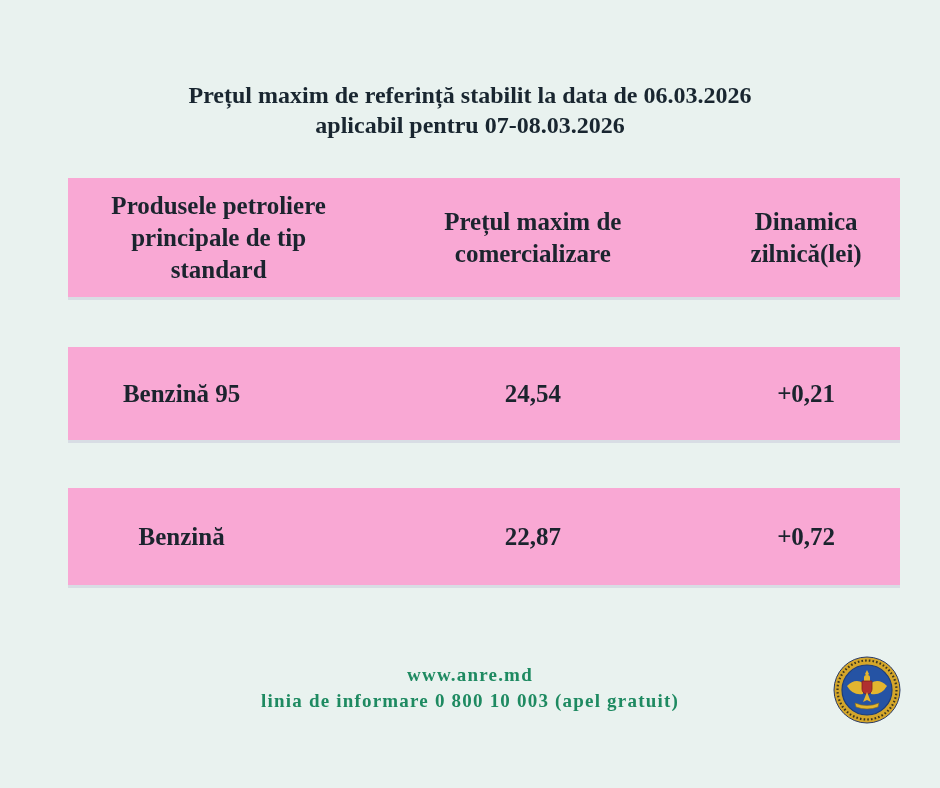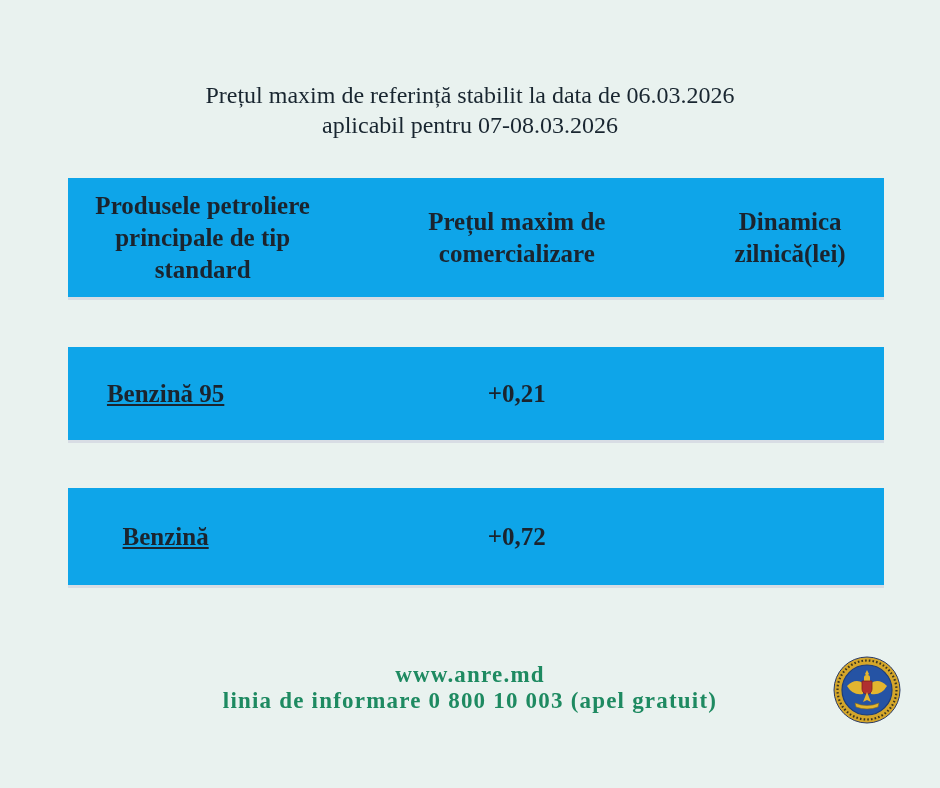--- a/index.html
+++ b/index.html
@@ -4,46 +4,47 @@
 <style>
   html,body{margin:0;padding:0;}
   body{
     width:940px;height:788px;position:relative;overflow:hidden;
     background:#e9f2ef;
     font-family:"Liberation Serif", serif;
     color:#1c2630;
   }
   .title{
     position:absolute;top:80px;left:0;width:940px;
-    text-align:center;font-weight:normal;font-size:24px;line-height:30px;
+    text-align:center;font-weight:bold;font-size:24px;line-height:30px;
     color:#192630;
   }
   .band{
     position:absolute;left:68px;width:816px;
-    background:#0ea5e9;
+    background:#f9a8d4;
     border-bottom:3px solid #d8dde4;
     display:grid;grid-template-columns:33% 44% 23%;
     align-items:center;
+    padding-left:16px;
   }
   .band .cell{
     text-align:center;font-weight:bold;font-size:25px;line-height:32px;
     color:#1b242e;
   }
   .band .cell .inner{display:inline-block;}
   #header-band{top:178px;height:119px;}
   #header-band .col1 .inner{max-width:282px;}
   #header-band .col2 .inner{max-width:225px;}
   #header-band .col3 .inner{max-width:160px;}
   #row-benzina{top:347px;height:93px;}
   #row-motorina{top:488px;height:97px;}
-  .data-row .col1{padding-right:74px;text-decoration:underline;}
+  .data-row .col1{padding-right:74px;}
   .footer{
     position:absolute;top:662px;left:0;width:940px;
     text-align:center;font-weight:bold;color:#1e8a61;
-    font-size:23px;line-height:26px;letter-spacing:1.2px;
+    font-size:19px;line-height:26px;letter-spacing:1.2px;
   }
   .logo{
     position:absolute;left:833px;top:656px;width:68px;height:68px;
   }
 </style>
 </head>
 <body>
 
 <div class="title">
   <div>Prețul maxim de referință stabilit la data de 06.03.2026</div>
@@ -57,25 +58,27 @@
   <div class="cell col2">
     <span class="inner">Prețul maxim de comercializare</span>
   </div>
   <div class="cell col3">
     <span class="inner">Dinamica zilnică(lei)</span>
   </div>
 </div>
 
 <div class="band data-row" id="row-benzina">
   <div class="cell col1">Benzină 95</div>
+  <div class="cell col2">24,54</div>
   <div class="cell col3">+0,21</div>
 </div>
 
 <div class="band data-row" id="row-motorina">
   <div class="cell col1">Benzină</div>
+  <div class="cell col2">22,87</div>
   <div class="cell col3">+0,72</div>
 </div>
 
 <div class="footer">
   <div>www.anre.md</div>
   <div>linia de informare 0 800 10 003 (apel gratuit)</div>
 </div>
 
 <div class="logo">
   <svg width="68" height="68" viewBox="0 0 68 68">

